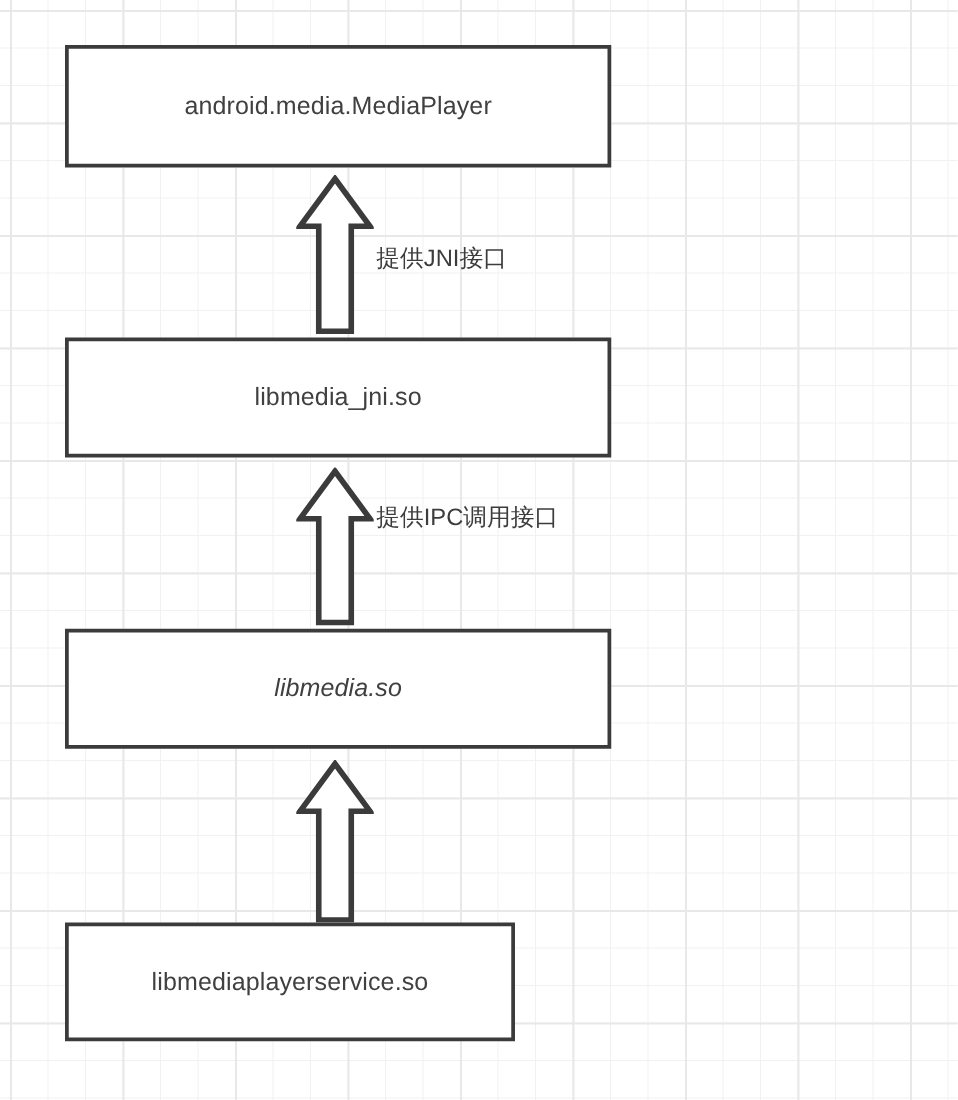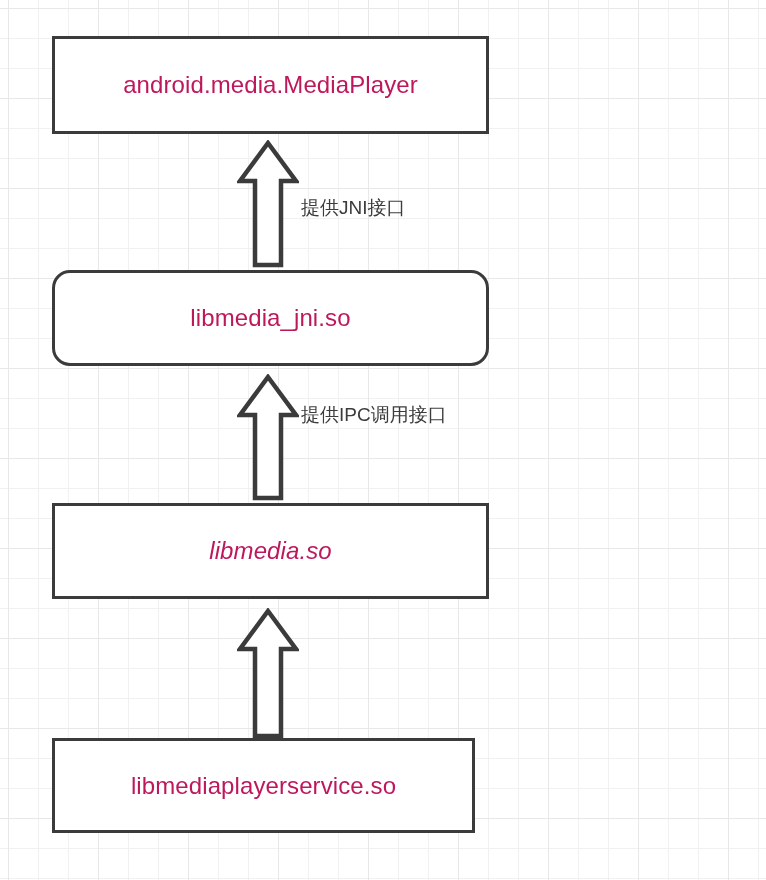--- a/index.html
+++ b/index.html
@@ -40,22 +40,22 @@
   .node-box {
     position: absolute;
     box-sizing: border-box;
     background: #ffffff;
     border: 3px solid #3b3b3b;
     display: flex;
     align-items: center;
     justify-content: center;
   }
   .node-label {
-    font-size: 24px;
-    color: #be185d;
+    font-size: 20px;
+    color: #404040;
     letter-spacing: 0.1px;
     white-space: nowrap;
     line-height: 1;
   }
 
   
   .arrow {
     position: absolute;
   }
   .arrow svg { display: block; }
@@ -78,38 +78,38 @@
     <span class="node-label">android.media.MediaPlayer</span>
   </div>
 
   <div class="arrow" style="left:237px; top:140px;">
     <svg width="62" height="128" viewBox="0 0 62 128" aria-hidden="true">
       <polygon points="31,3 59,41 44,41 44,125 18,125 18,41 3,41" fill="#ffffff" stroke="#3b3b3b" stroke-width="4.5" stroke-linejoin="miter"></polygon>
     </svg>
   </div>
   <div class="edge-label" style="left:301px; top:198px;">提供JNI接口</div>
 
-  <div class="node-box" style="left:52px; top:270px; width:437px; height:96px;border-radius:18px;">
+  <div class="node-box" style="left:52px; top:270px; width:437px; height:96px;">
     <span class="node-label">libmedia_jni.so</span>
   </div>
 
   <div class="arrow" style="left:237px; top:374px;">
     <svg width="62" height="127" viewBox="0 0 62 127" aria-hidden="true">
       <polygon points="31,3 59,41 44,41 44,124 18,124 18,41 3,41" fill="#ffffff" stroke="#3b3b3b" stroke-width="4.5" stroke-linejoin="miter"></polygon>
     </svg>
   </div>
   <div class="edge-label" style="left:301px; top:405px;">提供IPC调用接口</div>
 
   <div class="node-box" style="left:52px; top:503px; width:437px; height:96px;font-style:italic;">
     <span class="node-label">libmedia.so</span>
   </div>
 
   <div class="arrow" style="left:237px; top:608px;">
     <svg width="62" height="131" viewBox="0 0 62 131" aria-hidden="true">
       <polygon points="31,3 59,41 44,41 44,128 18,128 18,41 3,41" fill="#ffffff" stroke="#3b3b3b" stroke-width="4.5" stroke-linejoin="miter"></polygon>
     </svg>
   </div>
 
-  <div class="node-box" style="left:52px; top:738px; width:423px; height:95px;">
+  <div class="node-box" style="left:52px; top:738px; width:360px; height:95px;">
     <span class="node-label">libmediaplayerservice.so</span>
   </div>
 
 </div>
 
 </body></html>

